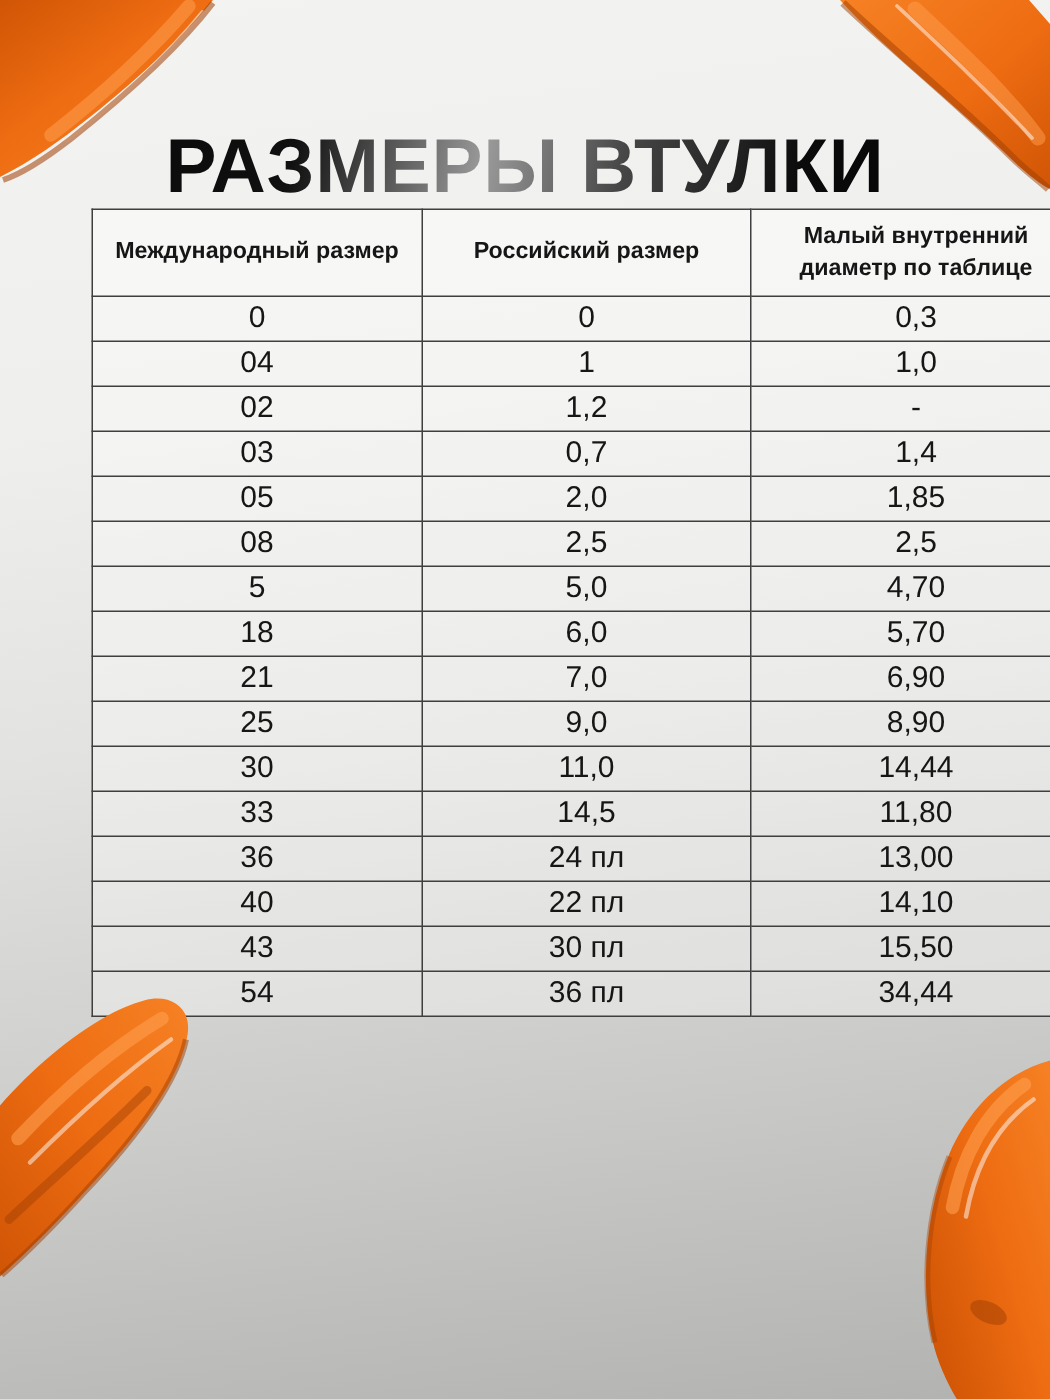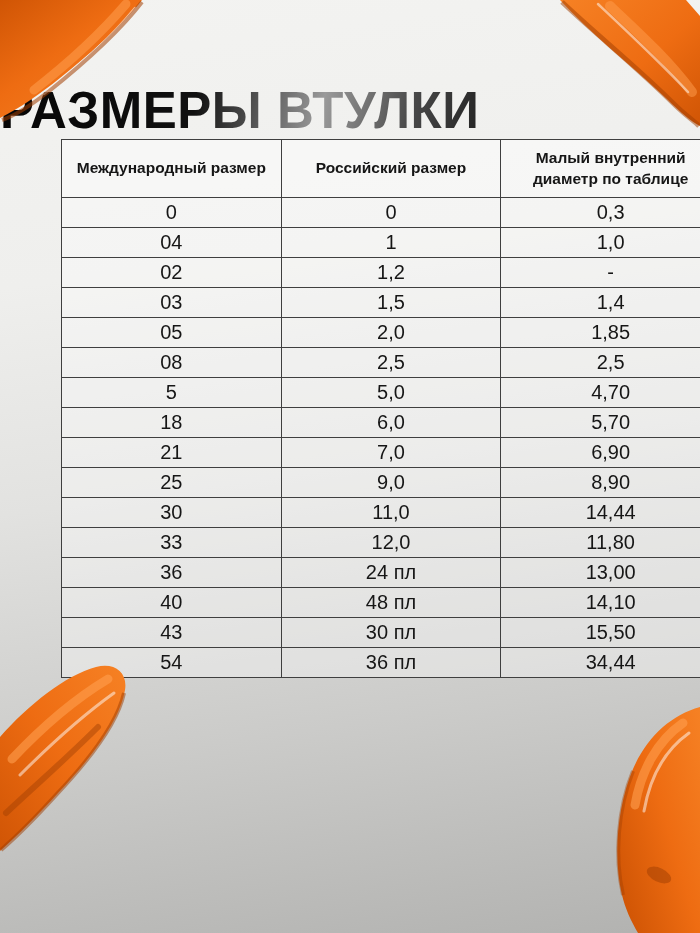--- a/index.html
+++ b/index.html
@@ -2,21 +2,21 @@
 <html><head>
 <meta charset="utf-8">
 <style>
   html,body{margin:0;padding:0;}
   body{
     width:700px;height:933px;position:relative;overflow:hidden;
     background:linear-gradient(172deg,#f3f3f1 0%,#efefed 28%,#e2e2e0 50%,#cbcbc9 75%,#b2b2b0 100%);
     font-family:"Liberation Sans",sans-serif;
   }
   .title{
-    position:absolute;top:51px;left:0;width:100%;z-index:1;
+    position:absolute;top:51px;left:0;width:100%;text-align:center;z-index:1;
     font-size:51px;font-weight:700;line-height:1;letter-spacing:.5px;color:#0c0c0c;
     white-space:nowrap;
   }
   @supports ((-webkit-background-clip:text) or (background-clip:text)){
     .title{
       background:linear-gradient(102deg,#060606 0%,#101010 28%,#9a9a9a 46%,#474747 59%,#0b0b0b 76%,#000 100%);
       -webkit-background-clip:text;background-clip:text;color:transparent;
     }
   }
   .table-wrap{position:absolute;left:61px;top:139px;width:660px;z-index:2;}
@@ -61,21 +61,21 @@
           <td>1</td>
           <td>1,0</td>
         </tr>
         <tr>
           <td>02</td>
           <td>1,2</td>
           <td>-</td>
         </tr>
         <tr>
           <td>03</td>
-          <td>1,5</td>
+          <td>0,7</td>
           <td>1,4</td>
         </tr>
         <tr>
           <td>05</td>
           <td>2,0</td>
           <td>1,85</td>
         </tr>
         <tr>
           <td>08</td>
           <td>2,5</td>
@@ -101,31 +101,31 @@
           <td>9,0</td>
           <td>8,90</td>
         </tr>
         <tr>
           <td>30</td>
           <td>11,0</td>
           <td>14,44</td>
         </tr>
         <tr>
           <td>33</td>
-          <td>12,0</td>
+          <td>14,5</td>
           <td>11,80</td>
         </tr>
         <tr>
           <td>36</td>
           <td>24 пл</td>
           <td>13,00</td>
         </tr>
         <tr>
           <td>40</td>
-          <td>48 пл</td>
+          <td>22 пл</td>
           <td>14,10</td>
         </tr>
         <tr>
           <td>43</td>
           <td>30 пл</td>
           <td>15,50</td>
         </tr>
         <tr>
           <td>54</td>
           <td>36 пл</td>

